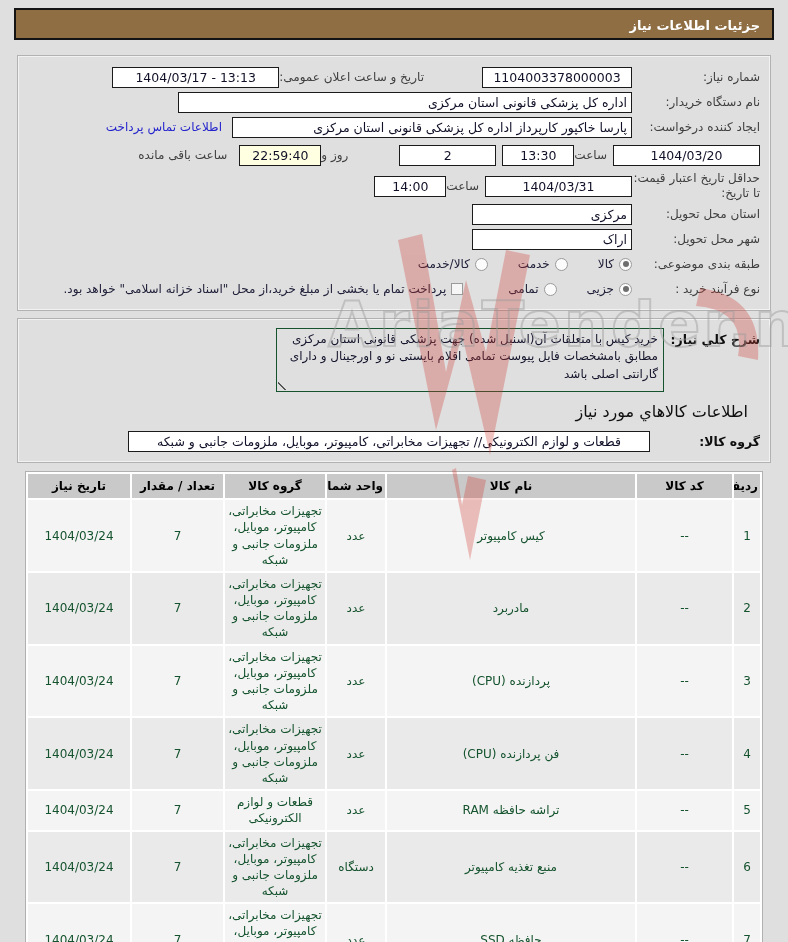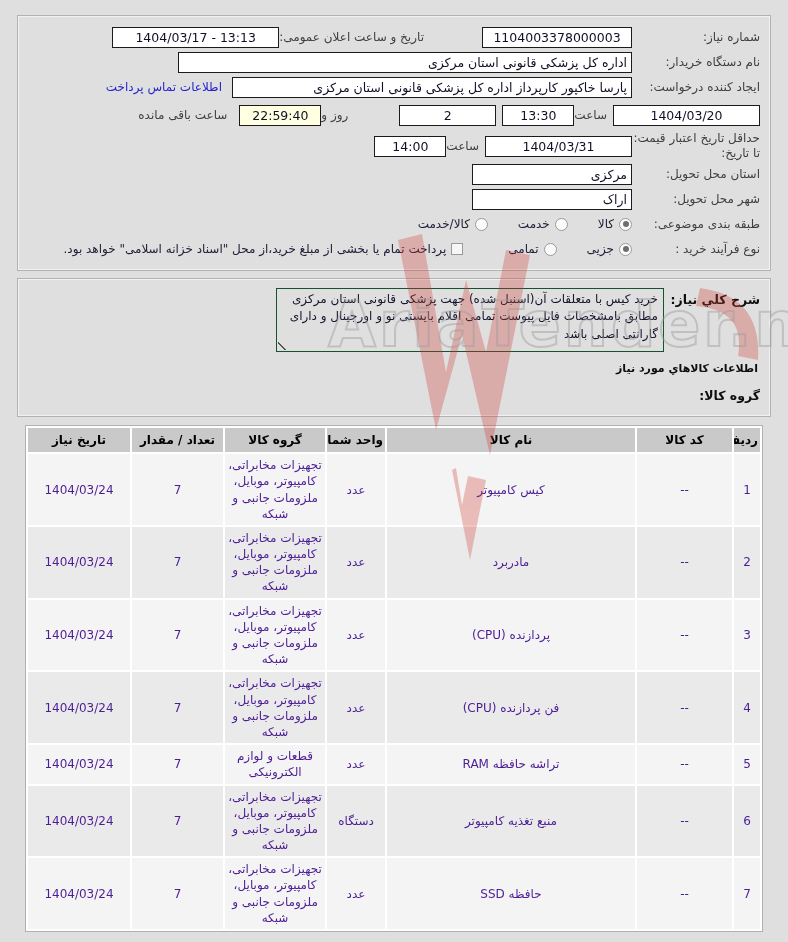--- a/index.html
+++ b/index.html
@@ -56,46 +56,47 @@
   .radio.checked::after{content:"";position:absolute;inset:2.5px;border-radius:50%;background:#6e6e6e;}
   .chk{display:inline-block;width:10px;height:10px;border:1px solid #9a9a9a;background:#f6f6f6;vertical-align:-1px;}
   .optlbl{margin:0 5px 0 0;color:#20203a;text-align:right;}
 
   
   .tbox{position:relative;border:1px solid #14532d;background:transparent;
     font-size:12px;color:#14142c;line-height:1.45;padding:2px 5px 8px 5px;box-sizing:border-box;}
   .rsz{position:absolute;left:1px;bottom:1px;width:8px;height:8px;
     background:linear-gradient(45deg,transparent 42%,#555 42%,#555 56%,transparent 56%);}
 
-  .sechead{font-weight:bold;color:#0e0e0e;font-size:11px;margin:10px 2px 8px 0;}
+  .sechead{font-weight:normal;color:#0e0e0e;font-size:16px;margin:10px 12px 8px 0;}
 
   
   .tablewrap{margin:8px 25px 0 25px;background:#fff;border:1px solid #b0b0b0;}
   table.items{border-collapse:separate;border-spacing:2px;width:100%;table-layout:fixed;}
   table.items th{
     background:#c9c9c9;font-size:12px;font-weight:bold;color:#000;
     padding:3px 2px;height:18px;white-space:nowrap;overflow:hidden;}
   table.items td{
-    font-size:12px;color:#4c1d95;text-align:center;vertical-align:middle;
+    font-size:12px;color:#14532d;text-align:center;vertical-align:middle;
     padding:3px 3px;}
   table.items tr.odd td{background:#f4f4f4;}
   table.items tr.even td{background:#eaeaea;}
   td.group{font-size:11px;line-height:1.35;}
   .c-row{width:26px}.c-code{width:95px}.c-name{width:248px}.c-unit{width:58px}
   .c-group{width:100px}.c-qty{width:91px}.c-date{width:102px}
 
   
   .wm{position:absolute;inset:0;pointer-events:none;z-index:5;}
   .wm text{font-family:"DejaVu Sans",sans-serif;font-weight:bold;letter-spacing:3px;}
 </style>
 </head>
 <body>
 
 <div class="page">
 
+  <div class="titlebar">جزئیات اطلاعات نیاز</div>
 
   <div class="fs" id="fs1">
 
     <div class="frow">
       <span class="lbl lw">شماره نیاز:</span>
       <span class="box num w148">1104003378000003</span>
       <span class="lbl mss62">تاریخ و ساعت اعلان عمومی:</span>
       <span class="box num w157 mss6">1404/03/17 - 13:13</span>
     </div>
 
@@ -162,20 +163,21 @@
     <div class="frow" style="align-items:flex-start">
       <span class="blbl" style="flex:0 0 96px;padding-top:4px">شرح کلي نیاز:</span>
       <div class="tbox" style="width:388px;min-height:40px">
         <span>خرید کیس با متعلقات آن(اسنبل شده) جهت پزشکی قانونی استان مرکزی مطابق بامشخصات فایل پیوست تمامی اقلام بایستی نو و اورجینال و دارای گارانتی اصلی باشد</span>
         <span class="rsz"></span>
       </div>
     </div>
     <div class="sechead">اطلاعات کالاهاي مورد نیاز</div>
     <div class="frow">
       <span class="blbl" style="flex:0 0 66px">گروه کالا:</span>
+      <span class="box w452" style="margin-inline-start:44px;width:512px">قطعات و لوازم الکترونیکی// تجهیزات مخابراتی، کامپیوتر، موبایل، ملزومات جانبی و شبکه</span>
     </div>
   </div>
 
   <div class="tablewrap">
     <table class="items">
       <colgroup>
         <col class="c-row">
           <col class="c-code">
           <col class="c-name">
           <col class="c-unit">

